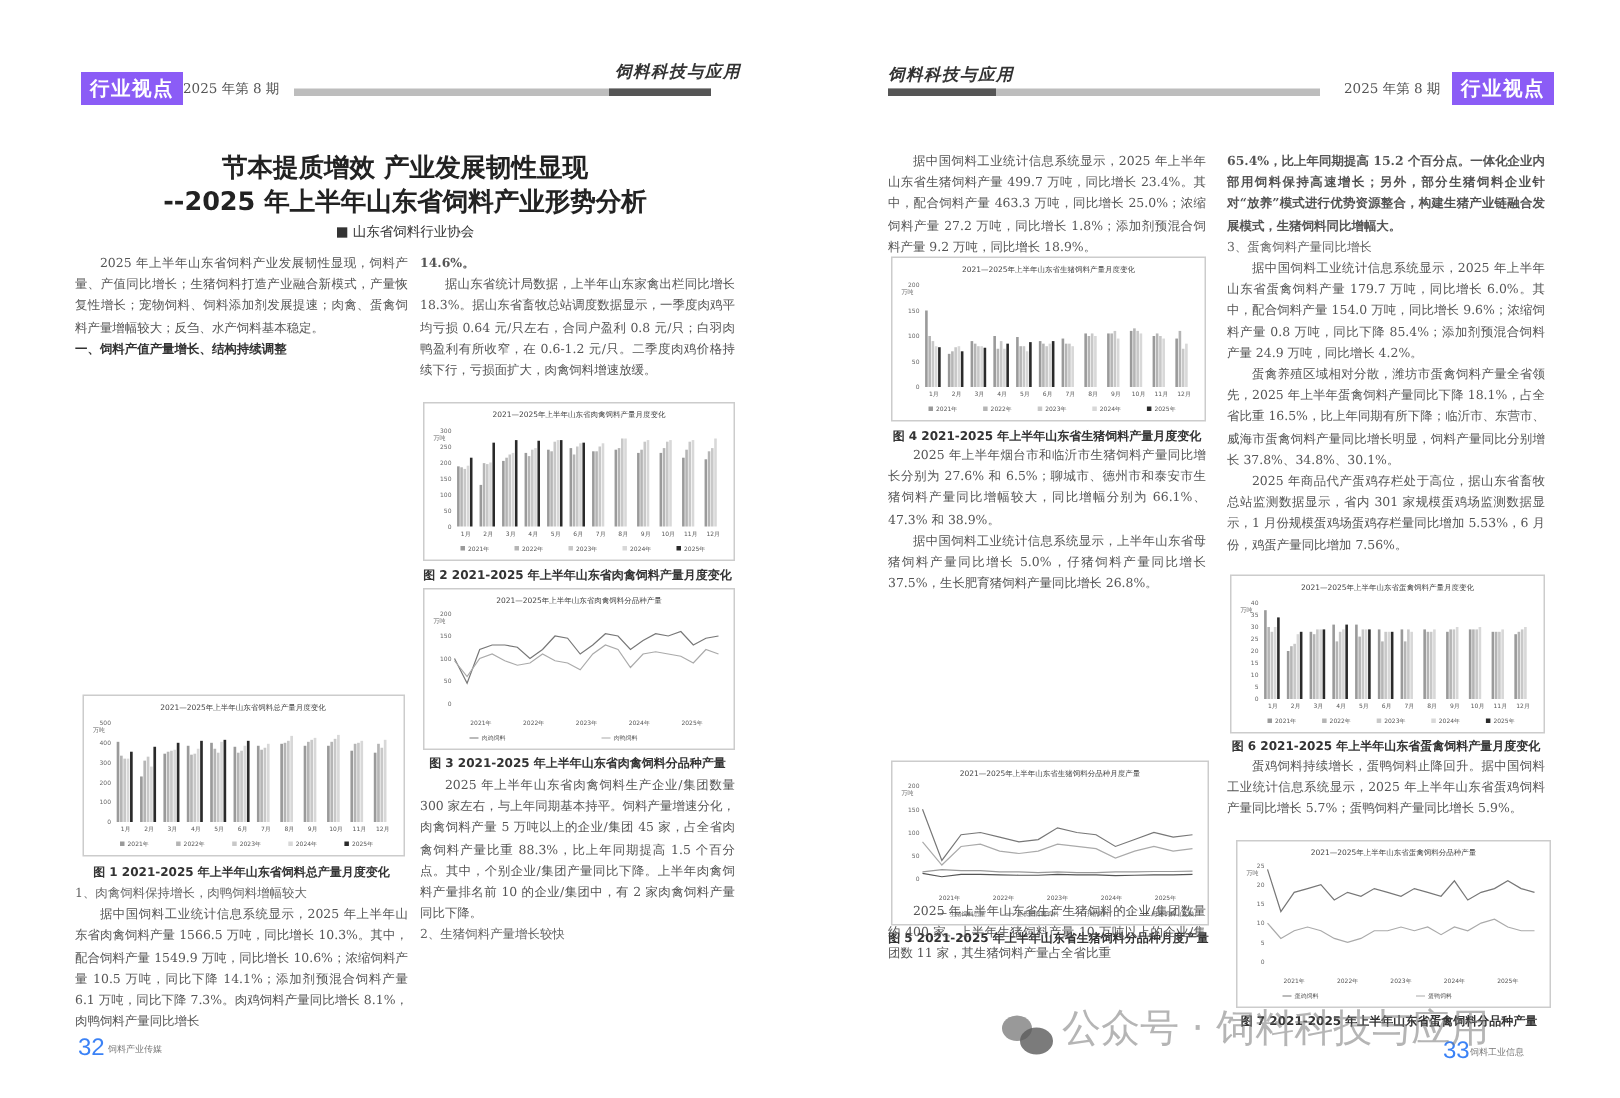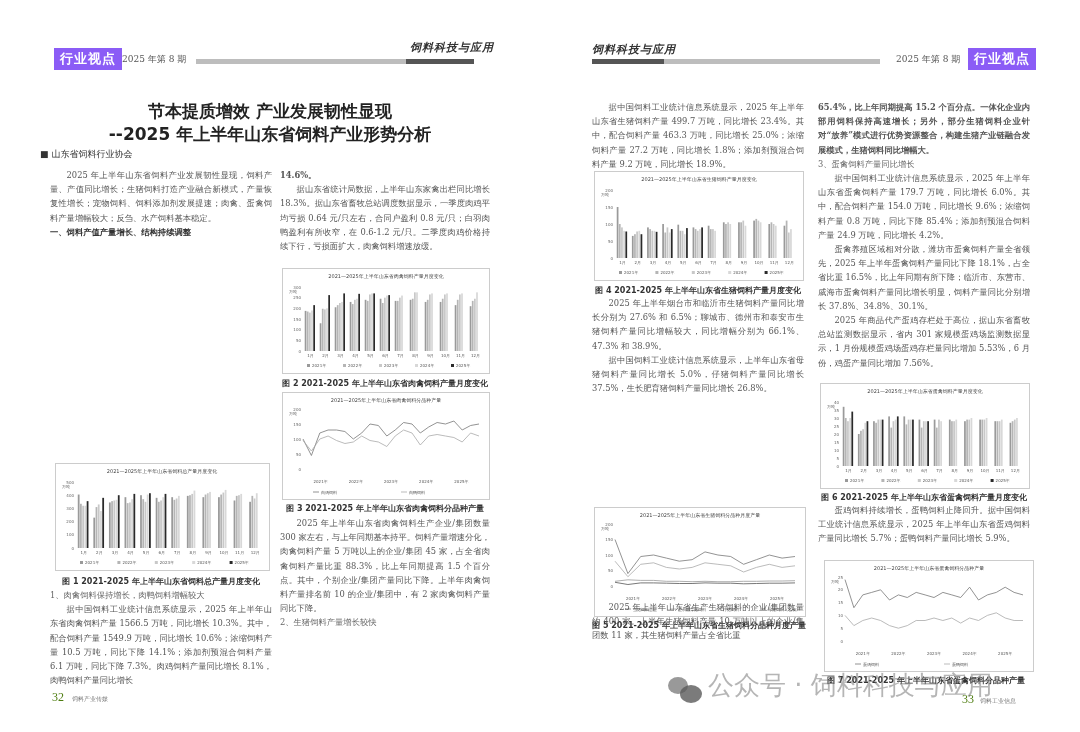--- a/index.html
+++ b/index.html
@@ -9,30 +9,30 @@
   .page.left { left: 0; }
   .page.right { left: 540px; }
   .badge { position: absolute; background: #8b5cf6; color: #fff; font-family: "DejaVu Sans", sans-serif; font-weight: bold; font-size: 13px; padding: 2px 6px; letter-spacing: 1px; }
   .issue { position: absolute; font-size: 9px; color: #555; }
   .brand { position: absolute; font-size: 11px; font-style: italic; color: #333; font-weight: bold; letter-spacing: 1px; }
   .hbar { position: absolute; height: 5px; background: #bdbdbd; }
   .hbar .dark { position: absolute; top: 0; height: 5px; background: #555; }
   .title { position: absolute; left: 40px; width: 460px; text-align: center; font-family: "DejaVu Sans", sans-serif; font-weight: bold; color: #222; }
   .title1 { top: 100px; font-size: 17px; }
   .title2 { top: 123px; font-size: 17px; }
-  .author { position: absolute; top: 148px; left: 40px; width: 460px; text-align: left; font-size: 9px; font-family: "DejaVu Sans", sans-serif; color: #333; }
+  .author { position: absolute; top: 148px; left: 40px; width: 460px; text-align: center; font-size: 9px; font-family: "DejaVu Sans", sans-serif; color: #333; }
   .author::before { content: "■ "; }
   .col { position: absolute; font-size: 8.3px; line-height: 14.2px; color: #555; text-align: justify; }
   .col p { text-indent: 2em; }
   .col p.noind { text-indent: 0; font-weight: bold; }
   .col .h { font-family: "DejaVu Sans", sans-serif; font-weight: bold; color: #333; text-indent: 0; }
   .col .sub { text-indent: 0; color: #666; }
   .fig { position: absolute; border: 1px solid #ccc; background: #fff; }
   .caption { position: absolute; font-family: "DejaVu Sans", sans-serif; font-weight: bold; font-size: 8px; color: #333; text-align: center; }
-  .pagenum { position: absolute; font-family: Liberation Serif, serif; font-size: 12px; color: #4d7c0f; }
+  .pagenum { position: absolute; font-family: Liberation Sans, sans-serif; font-size: 16px; color: #3b82f6; }
   .pubname { position: absolute; font-size: 6px; color: #777; }
   .watermark { position: absolute; left: 668px; top: 668px; font-family: "DejaVu Sans", sans-serif; font-size: 26px; color: rgba(120,120,120,0.55); white-space: nowrap; display: flex; align-items: flex-end; gap: 6px; }
   .wm-icon { width: 34px; height: 28px; position: relative; }
   .wm-icon span { position: absolute; border-radius: 50%; background: rgba(110,110,110,0.7); }
   svg text { font-family: "DejaVu Sans", sans-serif; }
 </style>
 </head>
 <body>
 
 <div class="page left">

